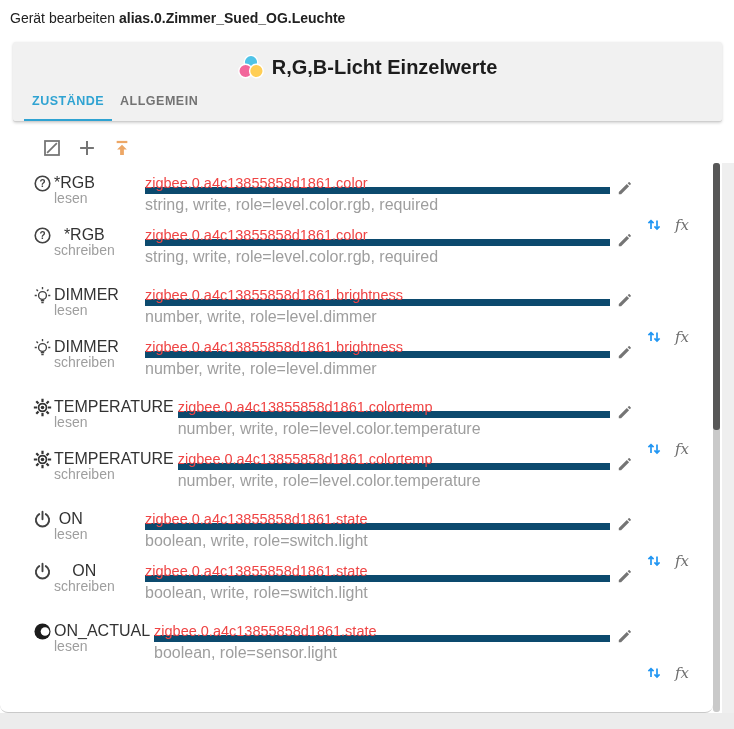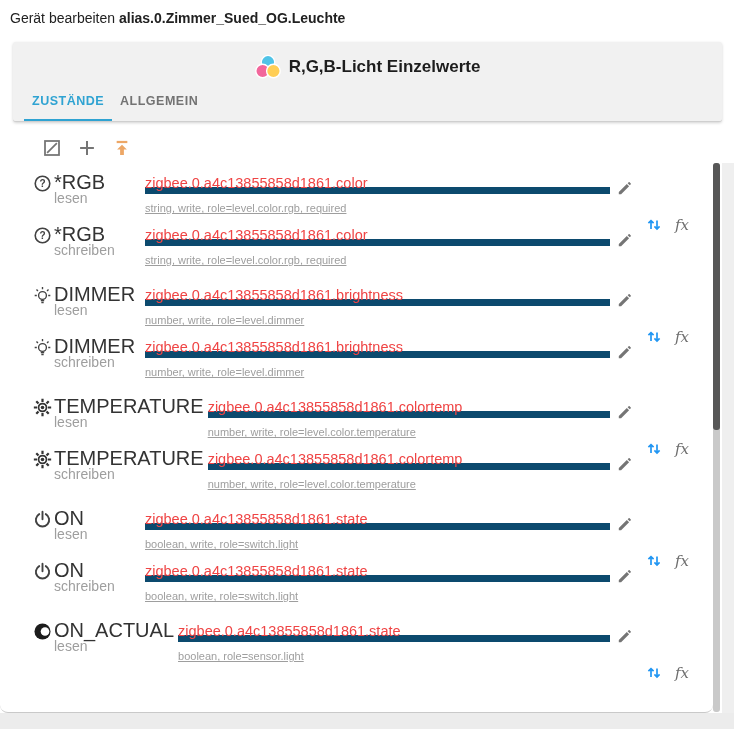--- a/index.html
+++ b/index.html
@@ -8,45 +8,45 @@
 
   
   .page-title { position:absolute; left:10px; top:10px; font-size:14px; color:#212121; }
   .page-title b { font-weight:bold; }
 
   
   .card { position:absolute; left:13px; top:42px; width:709px; height:80px;
     background:#f1f1f1; border-radius:3px; border-bottom:1px solid #cfcfcf;
     box-shadow:0 1px 3px rgba(0,0,0,0.18); }
   .card-head { display:flex; align-items:center; justify-content:center; padding-top:12px; gap:8px; }
-  .card-title { font-size:17px; font-weight:bold; color:#1d1d1d; }
+  .card-title { font-size:20px; font-weight:bold; color:#1d1d1d; }
   .tabs { position:absolute; left:11px; bottom:0; display:flex; }
   .tab { padding:13px 8px 11px; font-size:12.5px; letter-spacing:0.5px; font-weight:bold;
     color:#737373; border-bottom:2px solid transparent; cursor:pointer; }
   .tab.active { color:#2fa3d2; border-bottom-color:#2fa3d2; }
 
   
   .toolbar { position:absolute; left:42px; top:138px; display:flex; gap:15px; align-items:center; }
   .toolbar .tico { width:20px; height:20px; display:inline-block; cursor:pointer; }
 
   
   .scroll-area { position:absolute; left:0; top:163px; width:713px; height:550px;
     overflow:hidden; padding:10px 0 0 33px; border-bottom:1px solid #c9c9c9;
     border-radius:0 0 8px 8px; background:#fff; }
   .group { position:relative; width:601px; margin-bottom:20px; }
   .row { display:flex; align-items:flex-start; height:40px; margin-bottom:12px; }
   .labelcol { display:flex; min-width:112px; padding-right:4px; }
   .ricon { width:19px; height:19px; margin:1px 2px 0 0; flex:0 0 auto; }
   .ltexts { display:flex; flex-direction:column; }
-  .lmain { font-size:20px; color:#333; line-height:19px; white-space:nowrap; }
+  .lmain { font-size:16px; color:#333; line-height:19px; white-space:nowrap;text-align:center; }
   .lsub { font-size:14px; color:#9e9e9e; line-height:13px; }
   .fstack { flex:1; min-width:0; }
   .fval { font-size:14.5px; color:#ef4444; height:21px; line-height:20px;
     border-bottom:7px solid #0c4a6e; white-space:nowrap; cursor:text; }
-  .fhelp { font-size:11px; color:#9e9e9e; margin-top:8px; white-space:nowrap;text-decoration:underline; }
+  .fhelp { font-size:16px; color:#9e9e9e; margin-top:2px; white-space:nowrap; }
   .pencil { width:18px; height:18px; margin:6px 0 0 6px; flex:0 0 auto; cursor:pointer; }
   .pair-icons { position:absolute; left:613px; top:43px; display:flex; gap:13px; align-items:flex-start; }
   .swap { width:16px; height:18px; cursor:pointer; }
   .fx { font-family:"DejaVu Serif", serif; font-style:italic; font-size:15px;
     color:#6e6e6e; cursor:pointer; line-height:18px; }
 
   
   .sb-track { position:absolute; left:713px; top:163px; width:7px; height:549px;
     background:#c9c9c9; border-radius:3px; }
   .sb-thumb { position:absolute; left:713px; top:163px; width:7px; height:267px;

